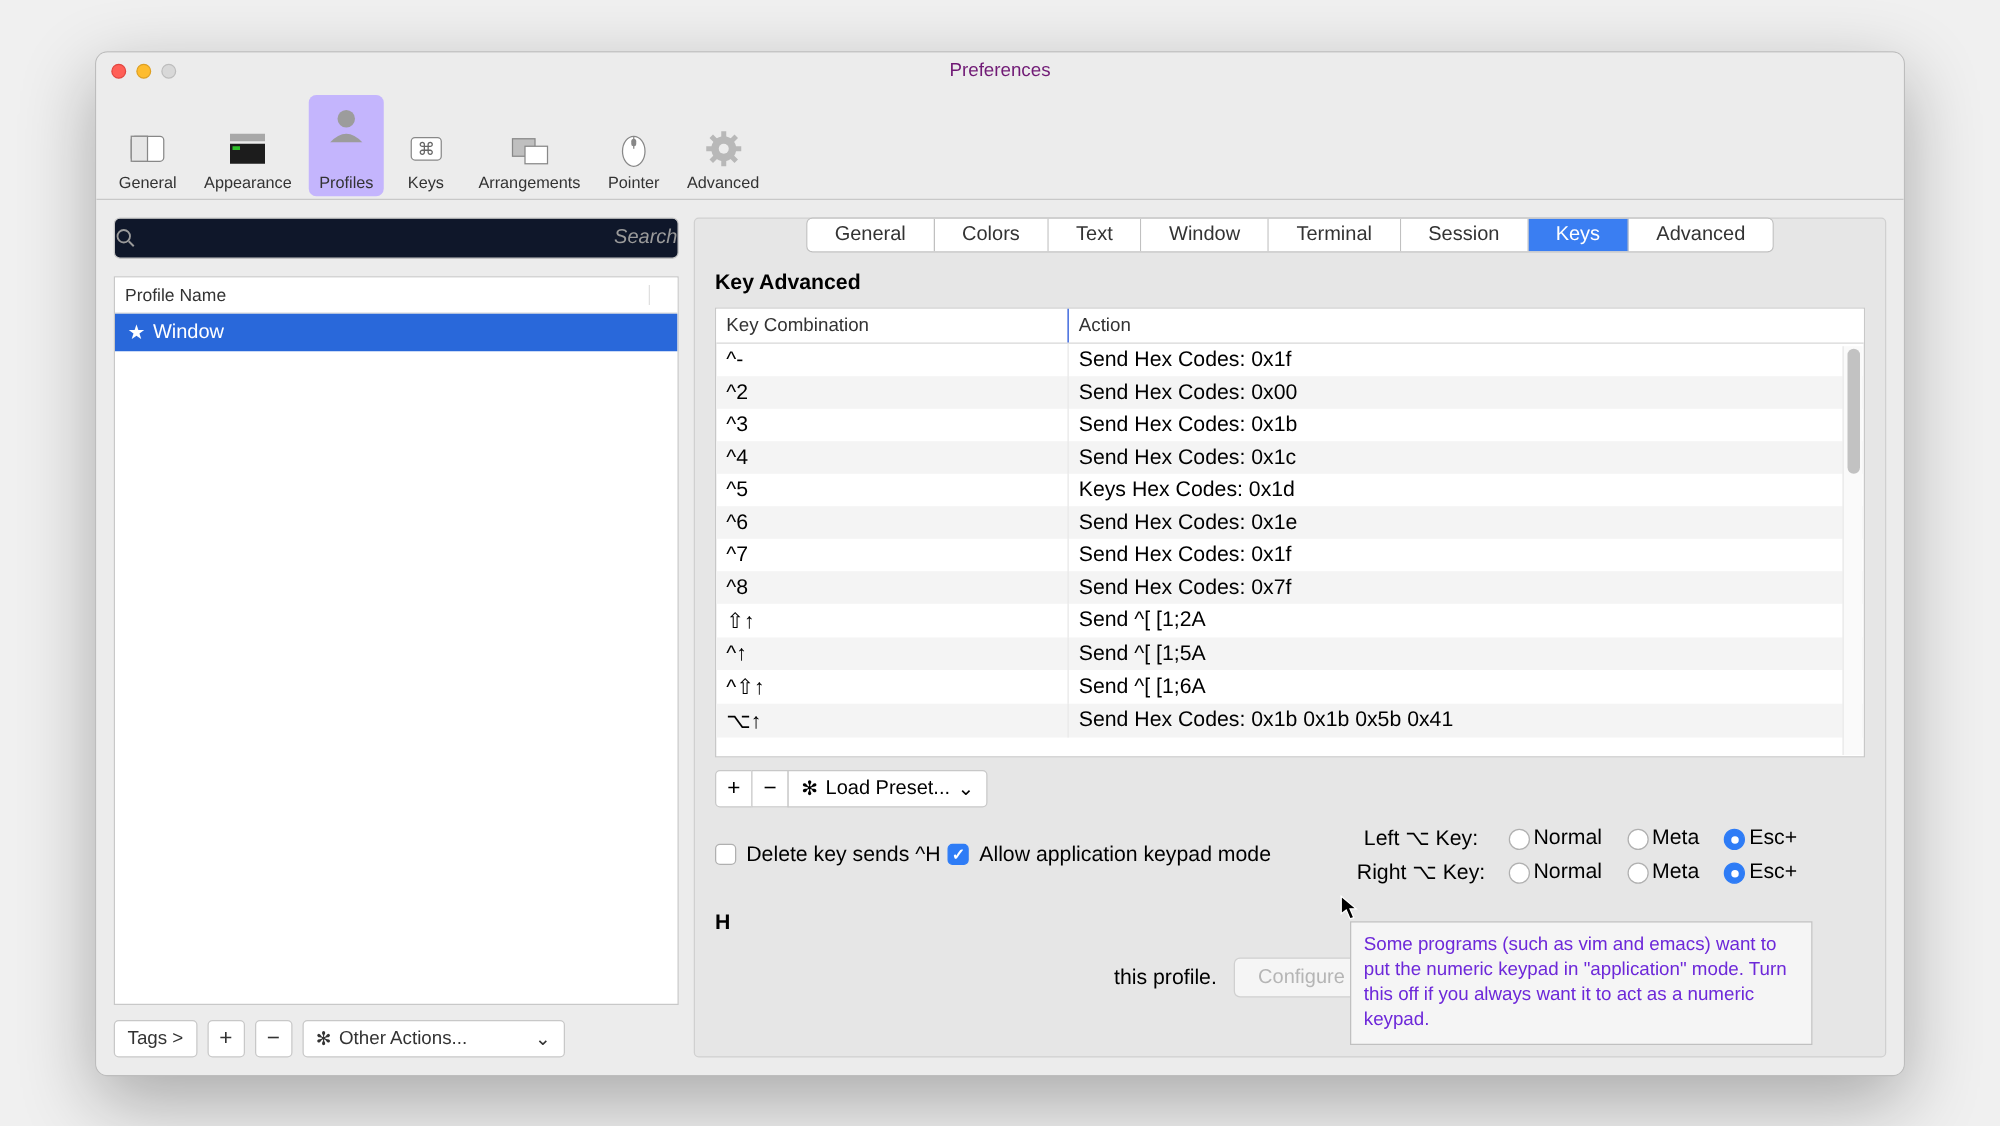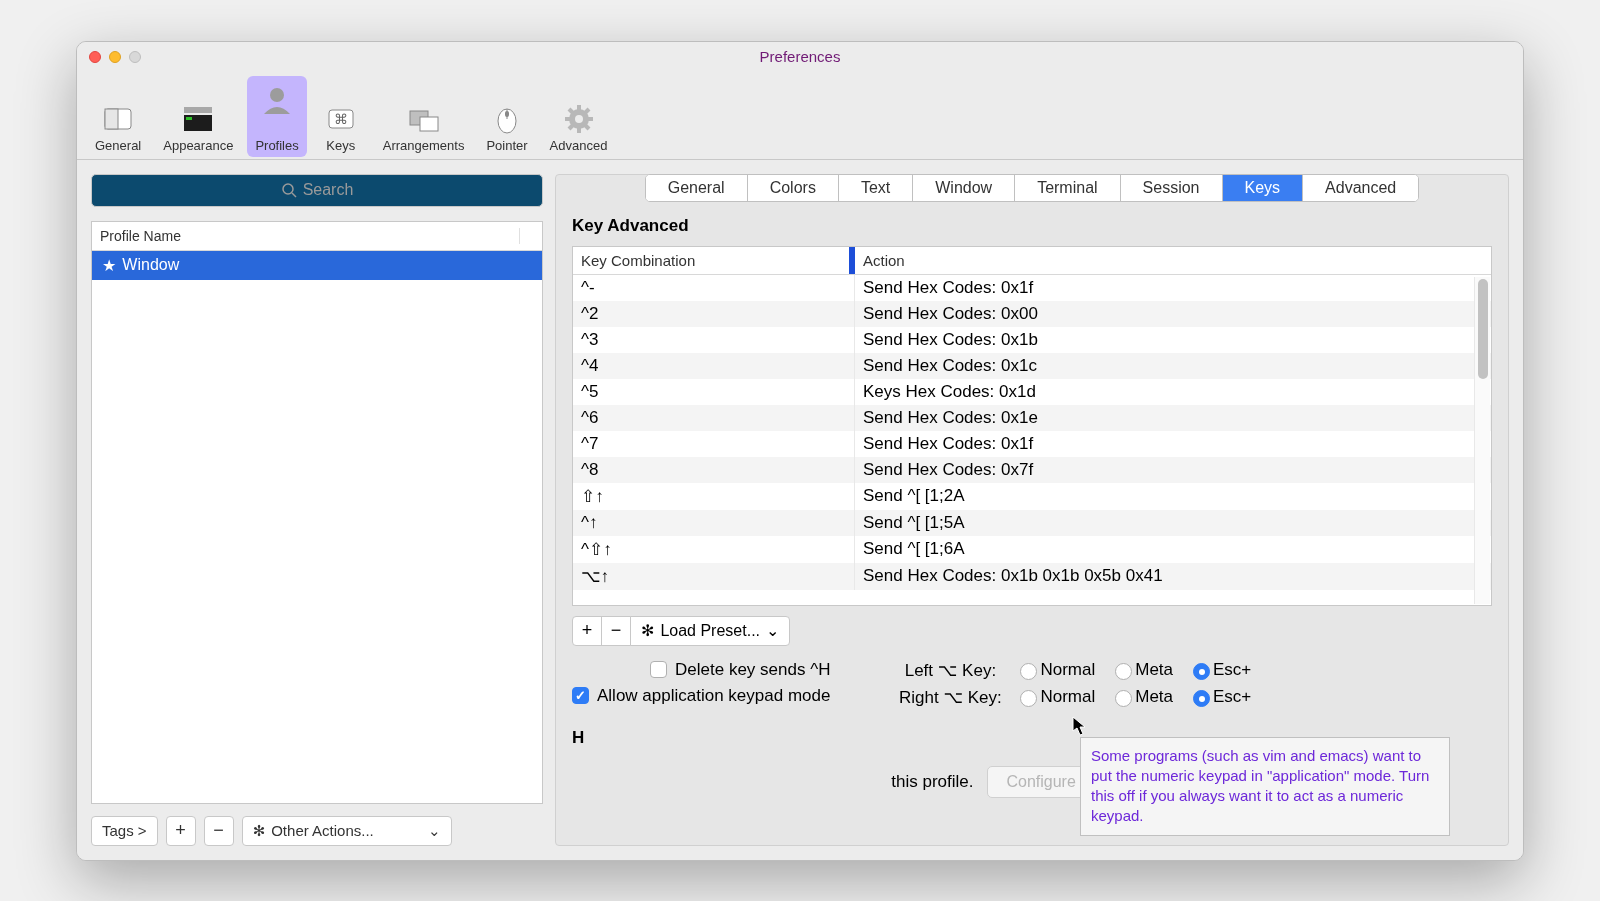--- a/index.html
+++ b/index.html
@@ -79,28 +79,29 @@
   overflow: hidden;
 }
 .left-pane {
   width: 452px;
   display: flex;
   flex-direction: column;
 }
 .search-box {
   height: 33px;
   border: 1px solid #c8c8c8;
-  background: #0c4a6e;
+  background: #0f172a;
   border-radius: 5px;
   display: flex;
   align-items: center;
-  justify-content: center;
+  justify-content: space-between;
   gap: 6px;
   color: #9a9a9a;
   font-size: 16px;
+  font-style: italic;
 }
 .profile-table {
   margin-top: 14px;
   flex: 1;
   background: #fff;
   border: 1px solid #c8c8c8;
   display: flex;
   flex-direction: column;
   overflow: hidden;
 }
@@ -194,21 +195,21 @@
 }
 .mapping-header {
   display: flex;
   background: #fff;
   border-bottom: 1px solid #d8d8d8;
 }
 .mh-cell {
   padding: 5px 8px;
   font-size: 15px;
   color: #333;
-  border-right: 6px solid #1d4ed8;
+  border-right: 1px solid #1d4ed8;
 }
 .mh-cell.k { width: 282px; }
 .mh-cell.a { flex: 1; border-right: none; }
 .mapping-body {
   flex: 1;
   overflow: hidden;
   position: relative;
 }
 .mapping-row {
   display: flex;
@@ -260,21 +261,21 @@
   padding: 0 10px;
   font-size: 16px;
 }
 
 .checkbox-area {
   display: flex;
   margin: 14px 16px 0;
   gap: 60px;
   font-size: 17px;
 }
-.cb-col-left { display: flex; flex-direction: column; gap: 6px; align-items: flex-end; }
+.cb-col-left { display: flex; flex-direction: row; gap: 6px; }
 .cb-row { display: flex; align-items: center; gap: 8px; }
 .mac-checkbox {
   width: 17px; height: 17px;
   border: 1px solid #b0b0b0;
   border-radius: 4px;
   background: #fff;
   display: inline-flex; align-items: center; justify-content: center;
 }
 .mac-checkbox.checked { background: #2e7cf6; border-color: #2e7cf6; }
 .mac-checkbox.checked::after { content: "✓"; color: #fff; font-size: 13px; font-weight: bold; }

